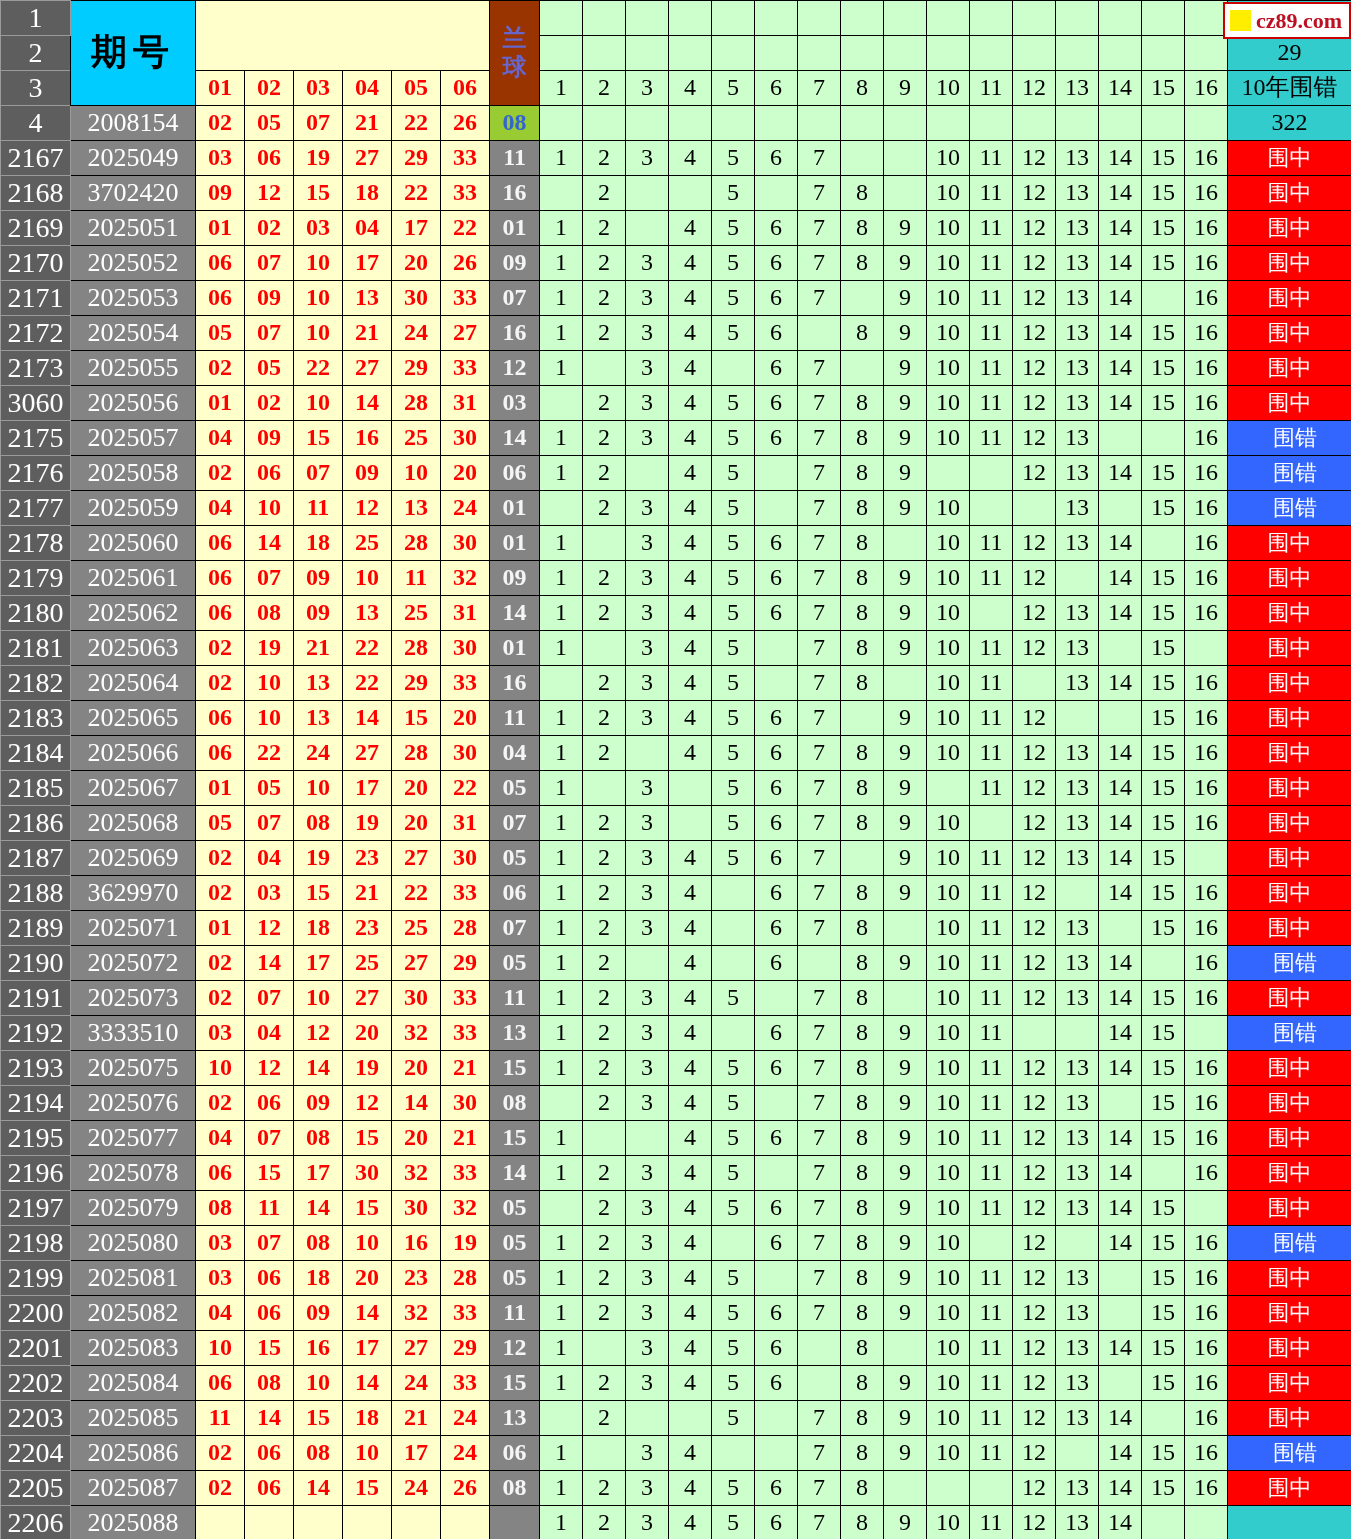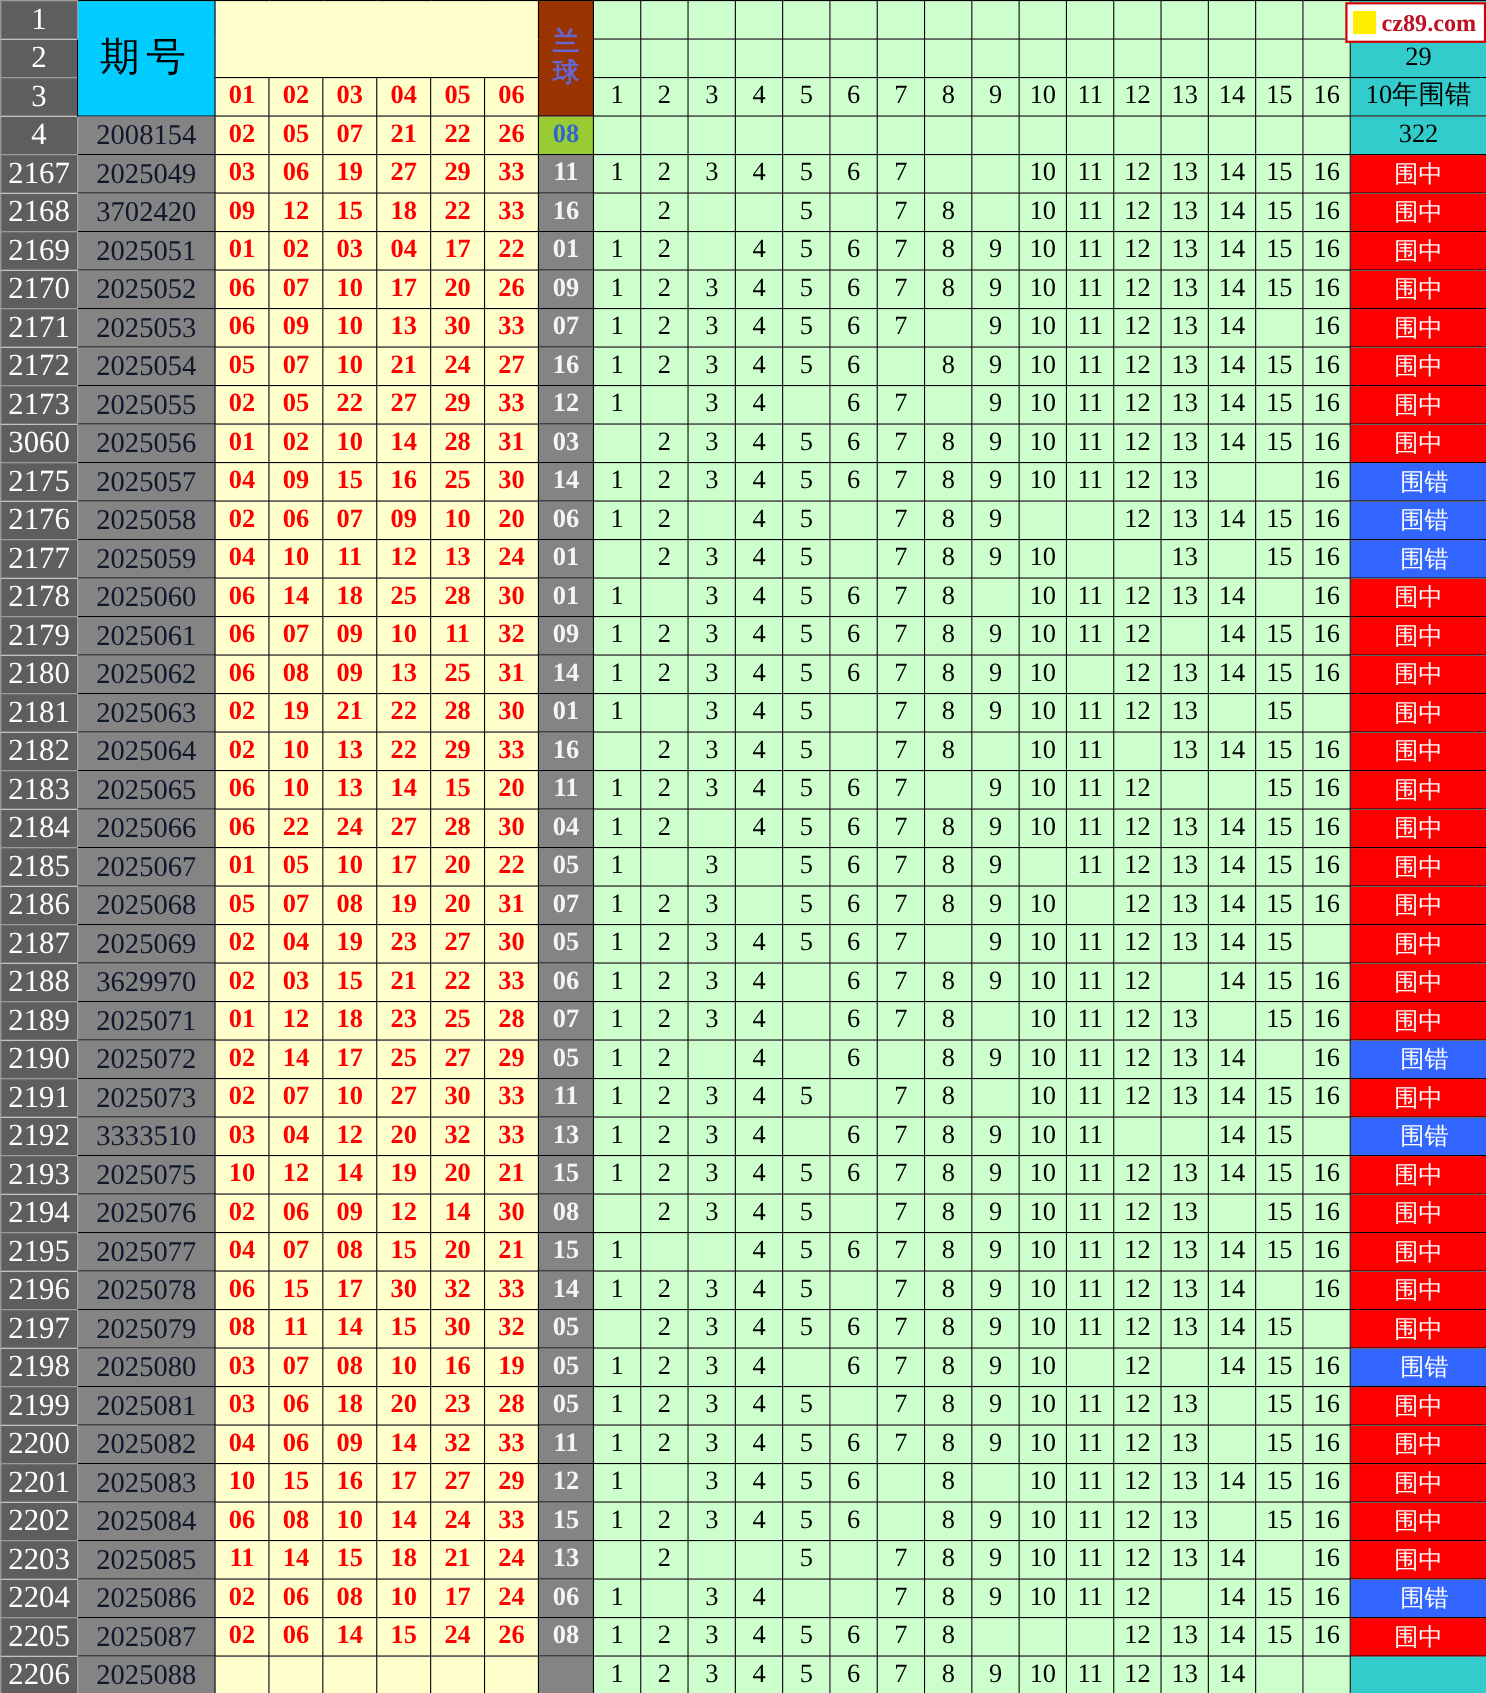--- a/index.html
+++ b/index.html
@@ -11,42 +11,42 @@
   table { border-collapse:collapse; table-layout:fixed; width:1351px; }
   td {
     height:35px; padding:0; margin:0; text-align:center; vertical-align:middle;
     overflow:hidden; white-space:nowrap; line-height:1.05;
   }
   .rowhead {
     background:var(--darkgray,#5e5e5e); color:#fff;
     border:1px solid #9a9a9a; font-size:28px;
   }
   .period-h {
-    background:var(--cyan,#00ccff); color:#000; font-size:36px; font-weight:normal;
+    background:var(--cyan,#00ccff); color:#000; font-size:36px; font-weight:bold;
     border:1px solid #000; letter-spacing:6px;
   }
   .yellow-block { background:var(--yellow,#ffffcc); border:1px solid #000; }
   .redh {
     background:var(--yellow,#ffffcc); color:var(--redtext,#ff0000);
     font-weight:bold; font-size:24px; border:1px solid #000;
   }
   .blueh {
     background:var(--brown,#993300); color:var(--bluetext,#6666cc);
     font-size:24px; font-weight:bold; border:1px solid #000; line-height:1.2;
   }
   .green {
     background:var(--green,#ccffcc); color:#000; font-size:24px;
     border:1px solid #000;
   }
   .teal {
     background:var(--teal,#33cccc); color:#000; font-size:24px;
     border:1px solid #000;
   }
   .gray-period {
-    background:var(--gray,#848484); color:#0f172a; font-size:26px;
+    background:var(--gray,#848484); color:#ffffff; font-size:26px;
     border:1px solid #000;
   }
   .redball {
     background:var(--yellow,#ffffcc); color:var(--redtext,#ff0000);
     font-weight:bold; font-size:24px; border:1px solid #000;
   }
   .blueball {
     background:var(--gray,#848484); color:#f5f5f5;
     font-weight:bold; font-size:24px; border:1px solid #000;
   }

